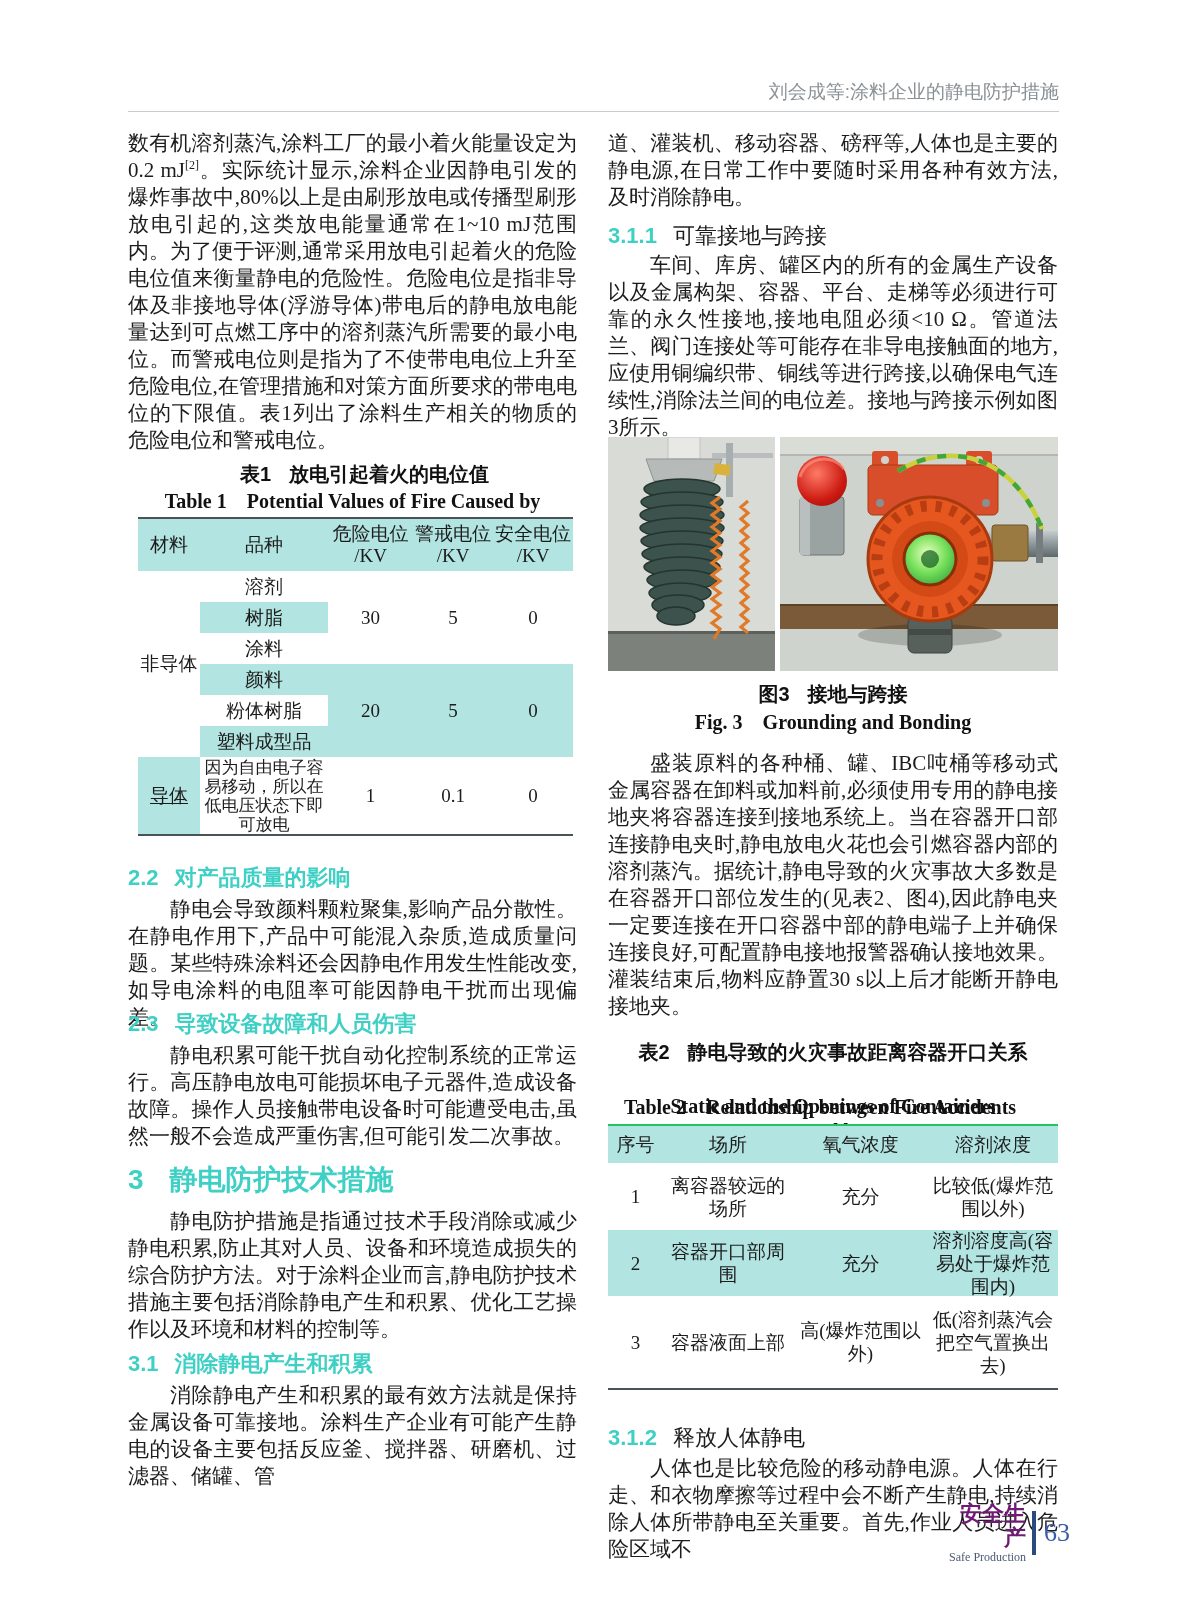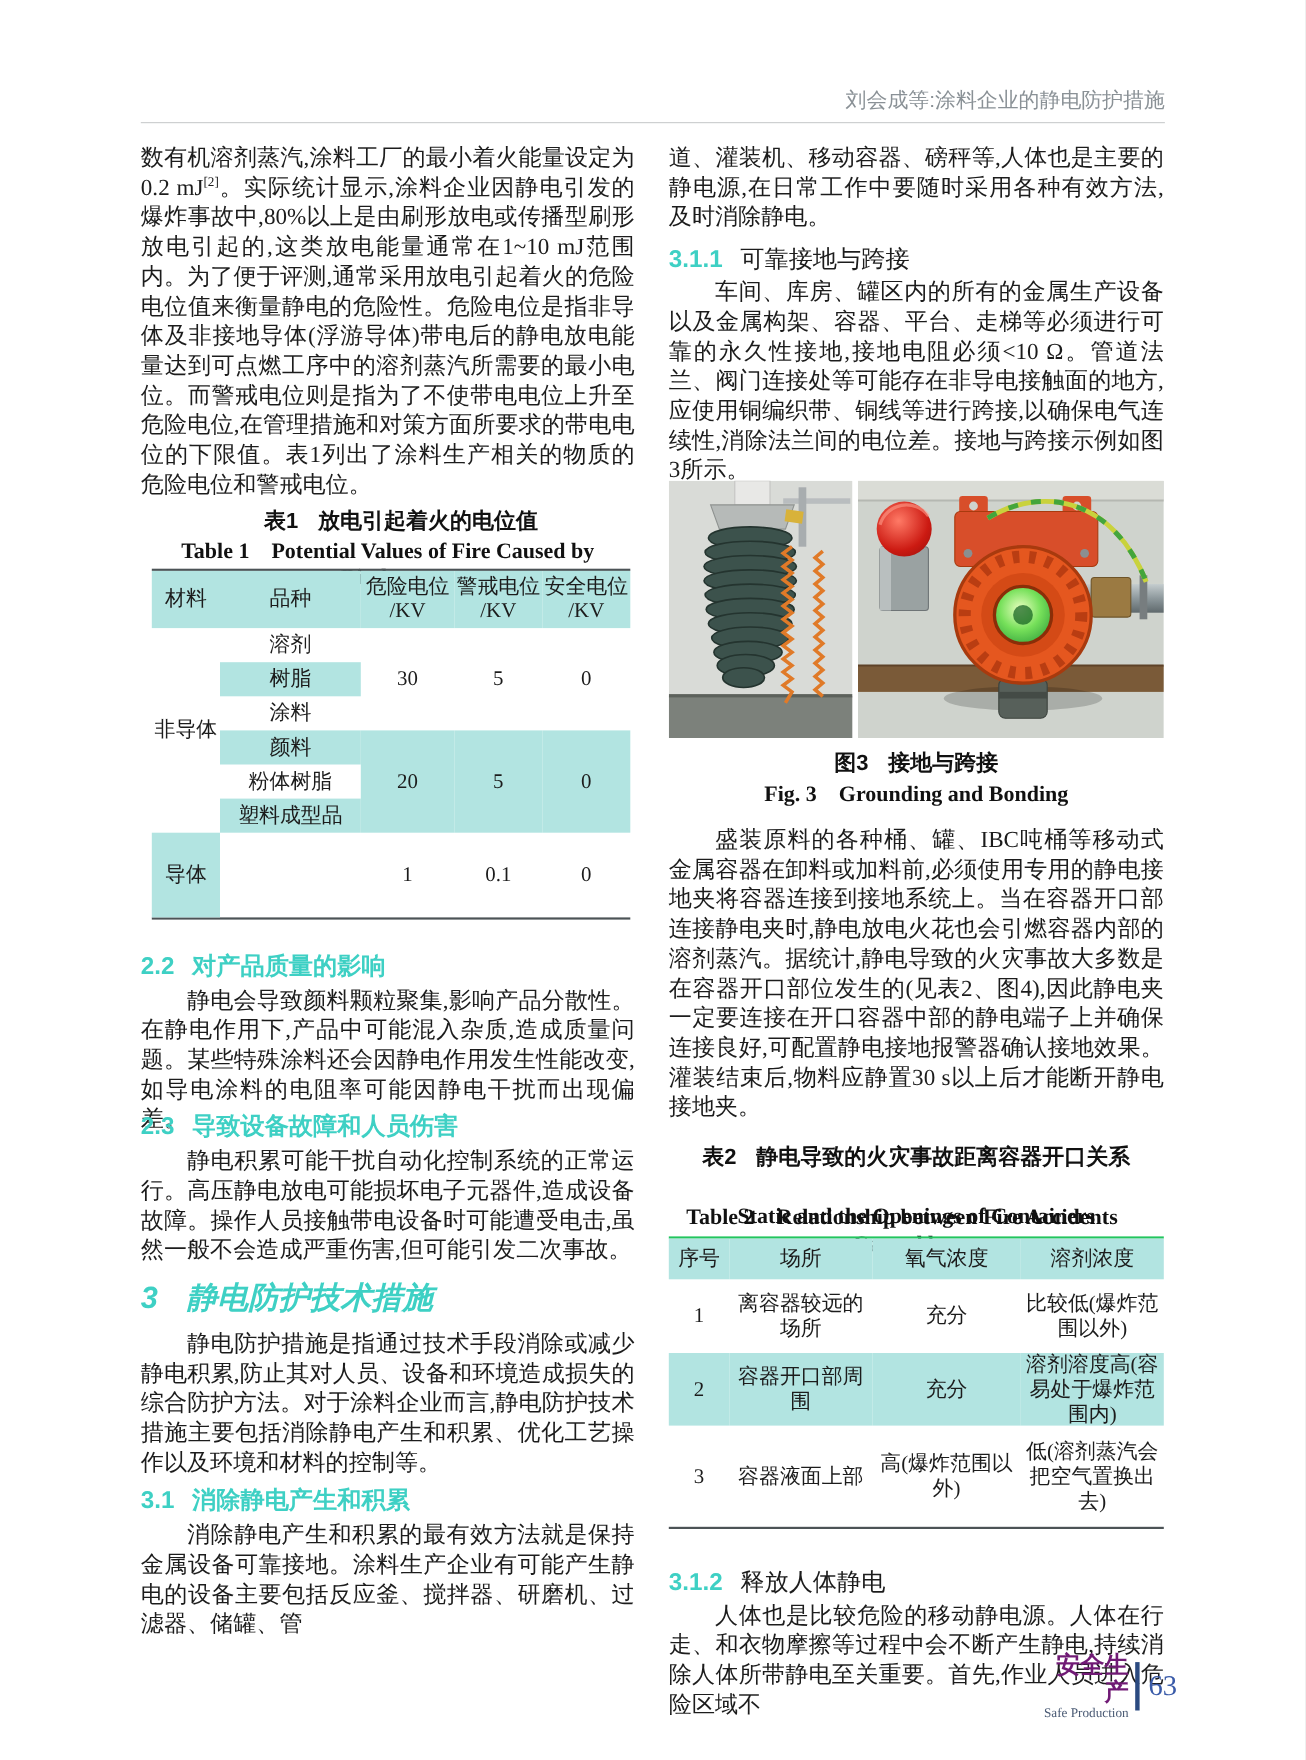--- a/index.html
+++ b/index.html
@@ -79,28 +79,29 @@
     <div class="cell teal hdr" style="grid-column:4;grid-row:1;">
       <span>警戒电位</span>
       <span>/KV</span>
     </div>
     <div class="cell teal hdr" style="grid-column:5;grid-row:1;">
       <span>安全电位</span>
       <span>/KV</span>
     </div>
 
     <div class="cell" style="grid-column:1;grid-row:2/8;">非导体</div>
-    <div class="cell teal" style="grid-column:1;grid-row:8;">导体</div>
+    <div class="cell teal" style="grid-column:1;grid-row:8;text-decoration:underline;">导体</div>
 
     <div class="cell" style="grid-column:2;grid-row:2;">溶剂</div>
     <div class="cell teal" style="grid-column:2;grid-row:3;">树脂</div>
     <div class="cell" style="grid-column:2;grid-row:4;">涂料</div>
     <div class="cell teal" style="grid-column:2;grid-row:5;">颜料</div>
     <div class="cell" style="grid-column:2;grid-row:6;">粉体树脂</div>
     <div class="cell teal" style="grid-column:2;grid-row:7;">塑料成型品</div>
+    <div class="cell small-note" style="grid-column:2;grid-row:8;">因为自由电子容易移动，所以在低电压状态下即可放电</div>
 
     <div class="cell" style="grid-column:3;grid-row:2/5;">30</div>
     <div class="cell" style="grid-column:4;grid-row:2/5;">5</div>
     <div class="cell" style="grid-column:5;grid-row:2/5;">0</div>
     <div class="cell teal" style="grid-column:3;grid-row:5/8;">20</div>
     <div class="cell teal" style="grid-column:4;grid-row:5/8;">5</div>
     <div class="cell teal" style="grid-column:5;grid-row:5/8;">0</div>
     <div class="cell" style="grid-column:3;grid-row:8;">1</div>
     <div class="cell" style="grid-column:4;grid-row:8;">0.1</div>
     <div class="cell" style="grid-column:5;grid-row:8;">0</div>
@@ -109,21 +110,21 @@
   <h3 class="abs sub-h" style="left:128px;top:864px;width:449px;">
     <span class="h-num">2.2</span><span class="h-title">对产品质量的影响</span>
   </h3>
   <div class="abs para" style="left:128px;top:896px;width:449px;">静电会导致颜料颗粒聚集,影响产品分散性。在静电作用下,产品中可能混入杂质,造成质量问题。某些特殊涂料还会因静电作用发生性能改变,如导电涂料的电阻率可能因静电干扰而出现偏差。</div>
 
   <h3 class="abs sub-h" style="left:128px;top:1010px;width:449px;">
     <span class="h-num">2.3</span><span class="h-title">导致设备故障和人员伤害</span>
   </h3>
   <div class="abs para" style="left:128px;top:1042px;width:449px;">静电积累可能干扰自动化控制系统的正常运行。高压静电放电可能损坏电子元器件,造成设备故障。操作人员接触带电设备时可能遭受电击,虽然一般不会造成严重伤害,但可能引发二次事故。</div>
 
-  <h2 class="abs big-h" style="left:128px;top:1163px;width:449px;font-style:italic;">
+  <h2 class="abs big-h" style="left:128px;top:1163px;width:449px;">
     <span class="h-num">3</span><span class="h-title">静电防护技术措施</span>
   </h2>
   <div class="abs para" style="left:128px;top:1208px;width:449px;">静电防护措施是指通过技术手段消除或减少静电积累,防止其对人员、设备和环境造成损失的综合防护方法。对于涂料企业而言,静电防护技术措施主要包括消除静电产生和积累、优化工艺操作以及环境和材料的控制等。</div>
 
   <h3 class="abs sub-h" style="left:128px;top:1350px;width:449px;">
     <span class="h-num">3.1</span><span class="h-title">消除静电产生和积累</span>
   </h3>
   <div class="abs para" style="left:128px;top:1382px;width:449px;">消除静电产生和积累的最有效方法就是保持金属设备可靠接地。涂料生产企业有可能产生静电的设备主要包括反应釜、搅拌器、研磨机、过滤器、储罐、管</div>
 
   <div class="abs para noindent" style="left:608px;top:130px;width:450px;">道、灌装机、移动容器、磅秤等,人体也是主要的静电源,在日常工作中要随时采用各种有效方法,及时消除静电。</div>

